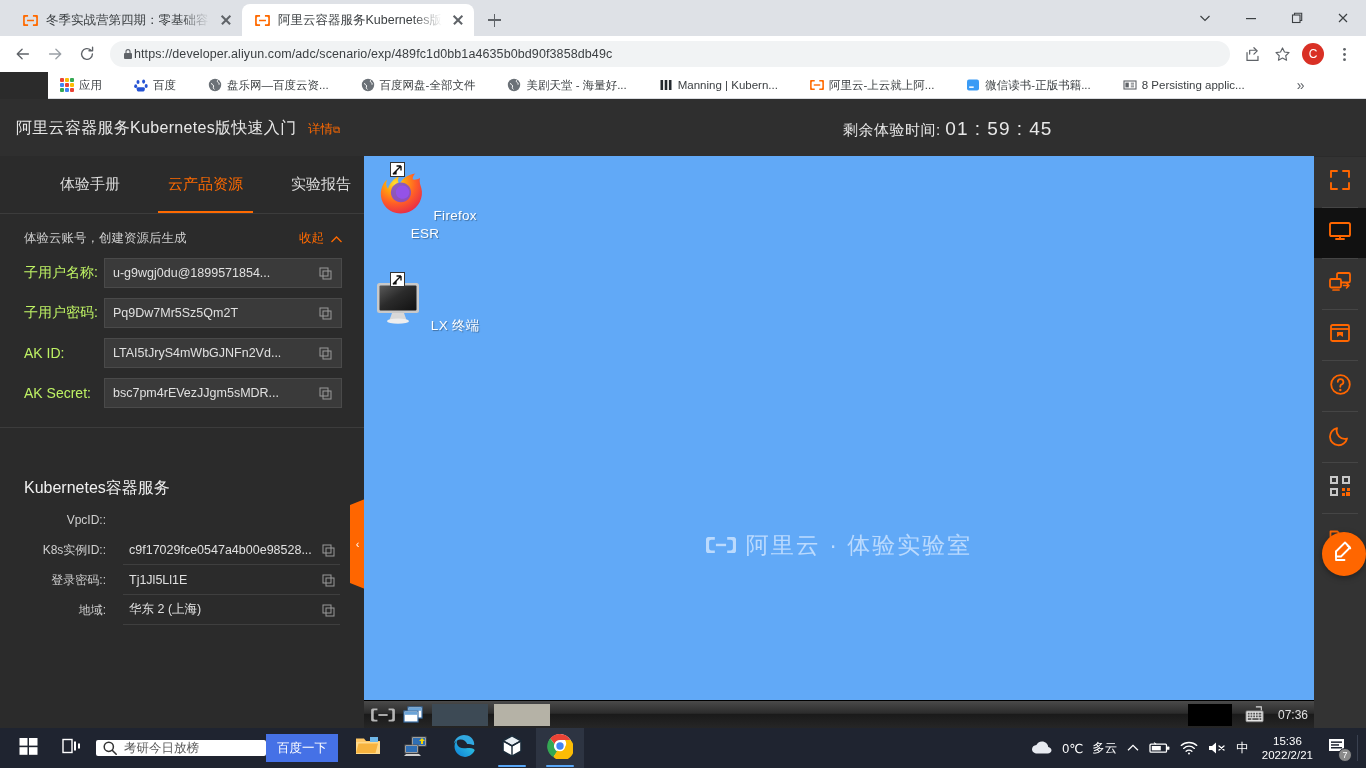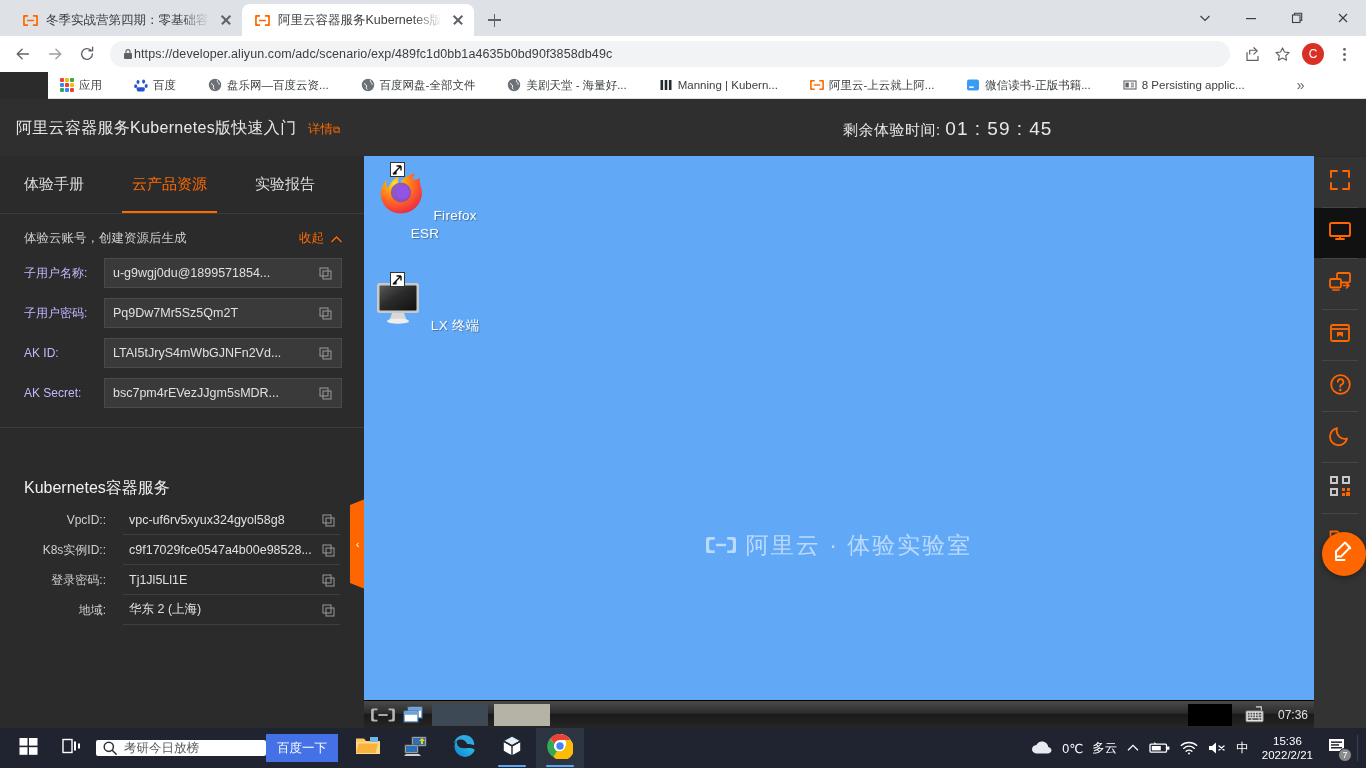--- a/index.html
+++ b/index.html
@@ -93,35 +93,35 @@
   .countdown { position:absolute; left:843px; top:19px; font-size:15px; color:#e8e8e8; letter-spacing:0.5px;}
   .countdown .num { font-size:19px; letter-spacing:1px; }
   .end-btn {
     position:absolute; left:1196px; top:116px; width:130px; height:31px;
     background:#f60; color:#fff; font-size:13px;
     display:flex; align-items:center; justify-content:center;
   }
 
   
   .left-panel { position:absolute; left:0; top:57px; width:364px; height:572px; background:#2b2b2b; overflow:hidden;}
-  .tabs-row { display:flex; height:57px; align-items:center; padding-left:24px; gap:48px; }
+  .tabs-row { display:flex; height:57px; align-items:center; padding-left:24px; gap:48px;margin-left:36px; }
   .lp-tab { font-size:15px; color:#ddd; position:relative; height:57px; display:flex; align-items:center;}
   .lp-tab.active { color:#ff6a00; }
   .lp-tab.active::after {
     content:""; position:absolute; left:-10px; right:-10px; bottom:0; height:2.5px; background:#ff6a00;
   }
   .lp-divider { height:1px; background:#3c3c3c; }
 
   .acct-head { display:flex; align-items:center; padding:16px 22px 6px 24px; }
   .acct-head-label { font-size:12.5px; color:#cfcfcf; flex:1 1 auto;}
   .acct-collapse { font-size:12.5px; color:#ff6a00; display:flex; align-items:center; gap:6px;}
   .chev-up { width:12px;height:12px; }
 
   .field-row { display:flex; align-items:center; padding:5px 22px 5px 24px; gap:0; }
-  .field-label { width:80px; font-size:12px; color:#c4b5fd; flex:0 0 80px;}
+  .field-label { width:80px; font-size:14px; color:#bef264; flex:0 0 80px;}
   .field-box {
     flex:1 1 auto; height:30px; background:#3a3a3a; border:1px solid #4a4a4a;
     display:flex; align-items:center; padding:0 8px; gap:6px;
   }
   .field-val { flex:1 1 auto; font-size:12.5px; color:#e0e0e0; white-space:nowrap; overflow:hidden; text-overflow:ellipsis;}
   .copy-ico { width:14px; height:14px; flex:0 0 14px; color:#9a9a9a;}
 
   .k8s-block { padding:20px 24px 0 24px; }
   .k8s-title { font-size:16px; color:#f0f0f0; margin-bottom:6px;margin-top:30px;}
   .k8s-row { display:flex; align-items:center; height:30px; gap:17px;}
@@ -531,29 +531,20 @@
       </div>
 
       <div style="height:14px"></div>
       <div class="lp-divider"></div>
 
       <div class="k8s-block">
         <div class="k8s-title">Kubernetes容器服务</div>
 
         <div class="k8s-row">
           <span class="k8s-label">VpcID::</span>
-          <span class="k8s-valwrap">
-            <span class="k8s-val">vpc-uf6rv5xyux324gyol58g8</span>
-            <span class="copy-ico">
-              <svg width="13" height="13" viewBox="0 0 13 13">
-                  <rect x="1" y="1" width="8" height="8" stroke="#9a9a9a" stroke-width="1" fill="none"></rect>
-                  <rect x="4" y="4" width="8" height="8" stroke="#9a9a9a" stroke-width="1" fill="none"></rect>
-                </svg>
-            </span>
-          </span>
         </div>
 
         <div class="k8s-row">
           <span class="k8s-label">K8s实例ID::</span>
           <span class="k8s-valwrap">
             <span class="k8s-val">c9f17029fce0547a4b00e98528...</span>
             <span class="copy-ico">
               <svg width="13" height="13" viewBox="0 0 13 13">
                   <rect x="1" y="1" width="8" height="8" stroke="#9a9a9a" stroke-width="1" fill="none"></rect>
                   <rect x="4" y="4" width="8" height="8" stroke="#9a9a9a" stroke-width="1" fill="none"></rect>

